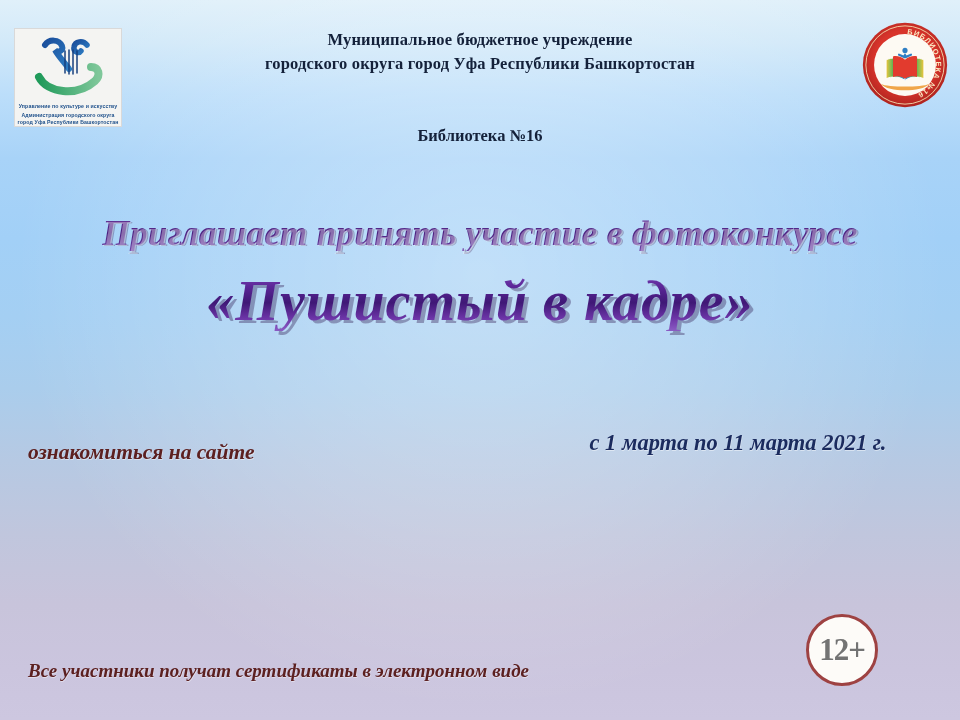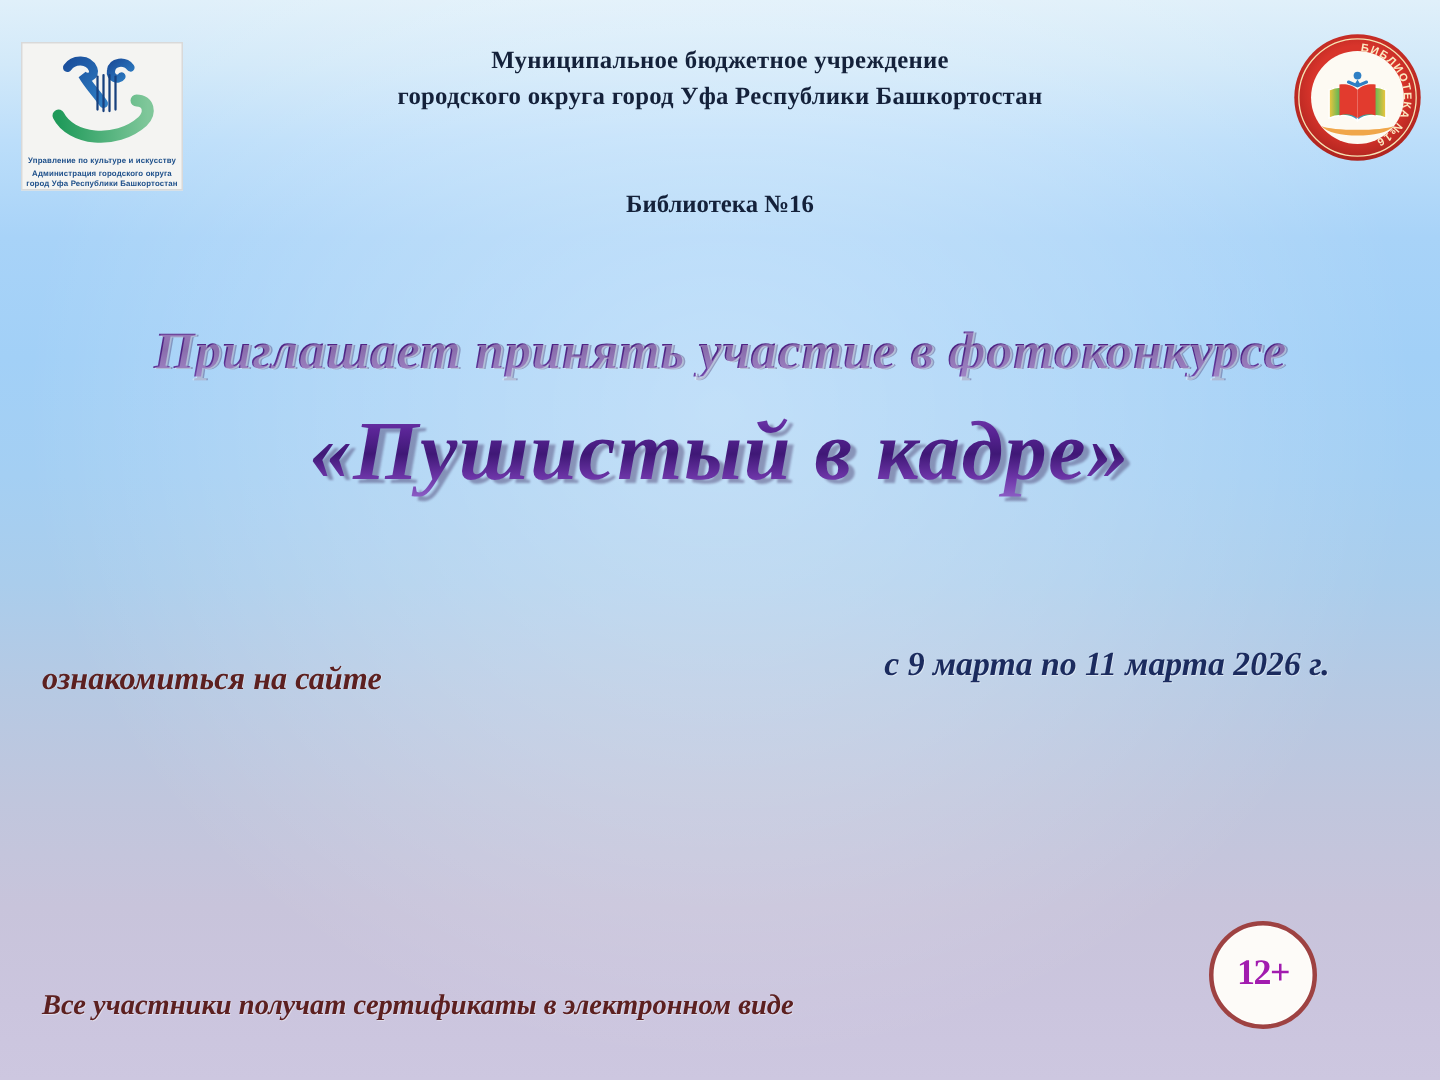--- a/index.html
+++ b/index.html
@@ -162,22 +162,22 @@
   #age-rating{
     position:absolute; left:806px; top:614px;
     width:72px; height:72px; border-radius:50%;
     background:#fdfbf8;
     border:3px solid #9e4242;
     display:flex; align-items:center; justify-content:center;
     box-shadow:0 0 0 1px rgba(255,255,255,.35) inset;
   }
   #age-rating span{
     font-family:"Liberation Serif", serif;
-    font-weight:700; font-size:24px; line-height:1;
-    color:#a21caf;
+    font-weight:700; font-size:31px; line-height:1;
+    color:#737373;
     text-shadow:1px 1px 0 rgba(255,255,255,.6);
     letter-spacing:-1px;
     transform:translateY(-1px);
   }
 </style>
 </head>
 <body>
 
 <div id="poster">
   <div id="sheen"></div>
@@ -258,21 +258,21 @@
   <div id="invite">Приглашает принять участие в фотоконкурсе</div>
 
   <div id="contest-title-shadow">«Пушистый в кадре»</div>
   <div id="contest-title">«Пушистый в кадре»</div>
 
   <div id="rules-block">
     <div>ознакомиться на сайте</div>
   </div>
 
   <div id="dates-block">
-    <span class="l2">с 9 марта по 11 марта 2026 г.</span>
+    <span class="l2">с 1 марта по 11 марта 2021 г.</span>
   </div>
 
   <div id="certificate-note">Все участники получат сертификаты в электронном виде</div>
 
   <div id="age-rating">
     <span>12+</span>
   </div>
 </div>
 
 </body></html>

